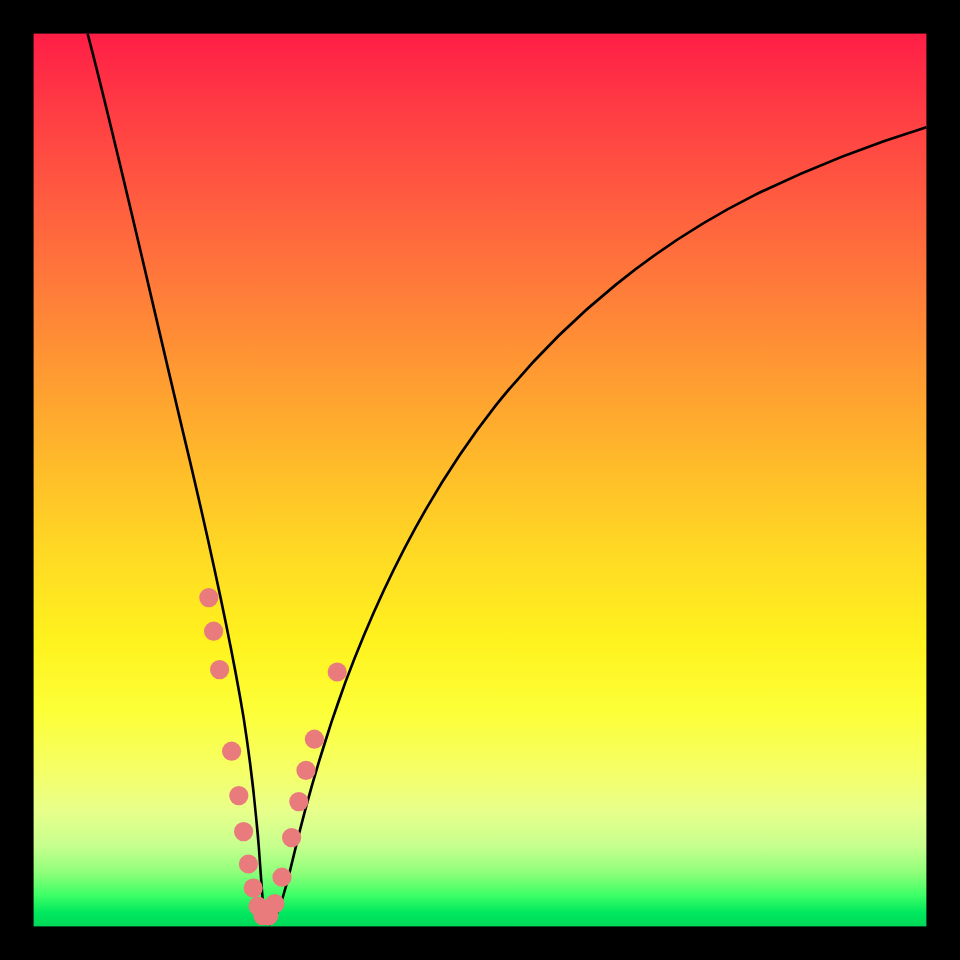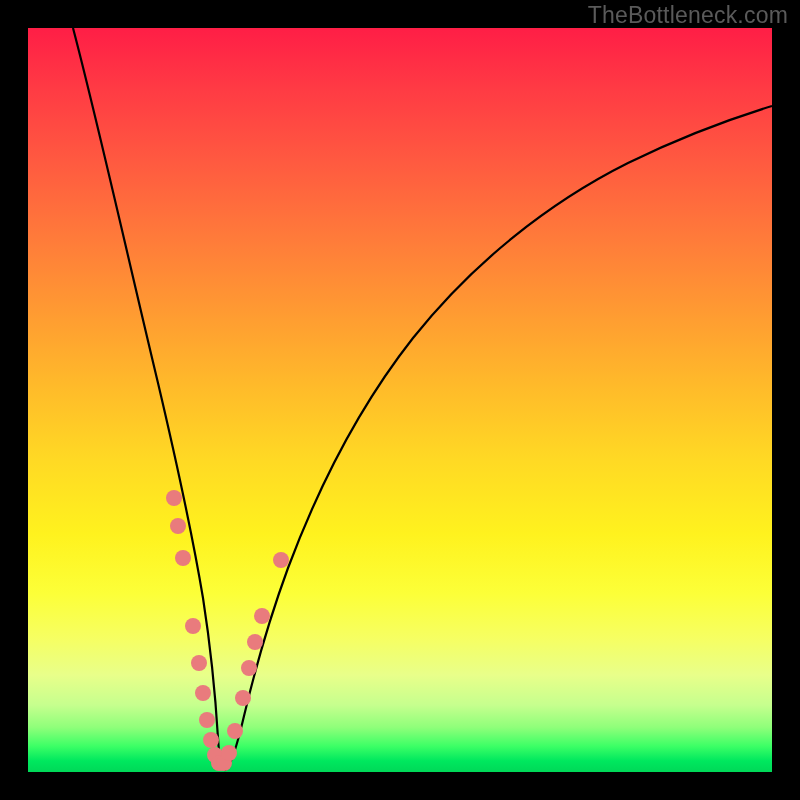--- a/index.html
+++ b/index.html
@@ -108,14 +108,13 @@
         <circle cx="215" cy="670" r="8"></circle>
         <circle cx="221" cy="640" r="8"></circle>
         <circle cx="227" cy="614" r="8"></circle>
         <circle cx="234" cy="588" r="8"></circle>
         <circle cx="253" cy="532" r="8"></circle>
       </g>
     </svg>
 
   </div>
 
-  <div class="watermark">TheBottleneck.com</div>
 </div>
 
 </body></html>

